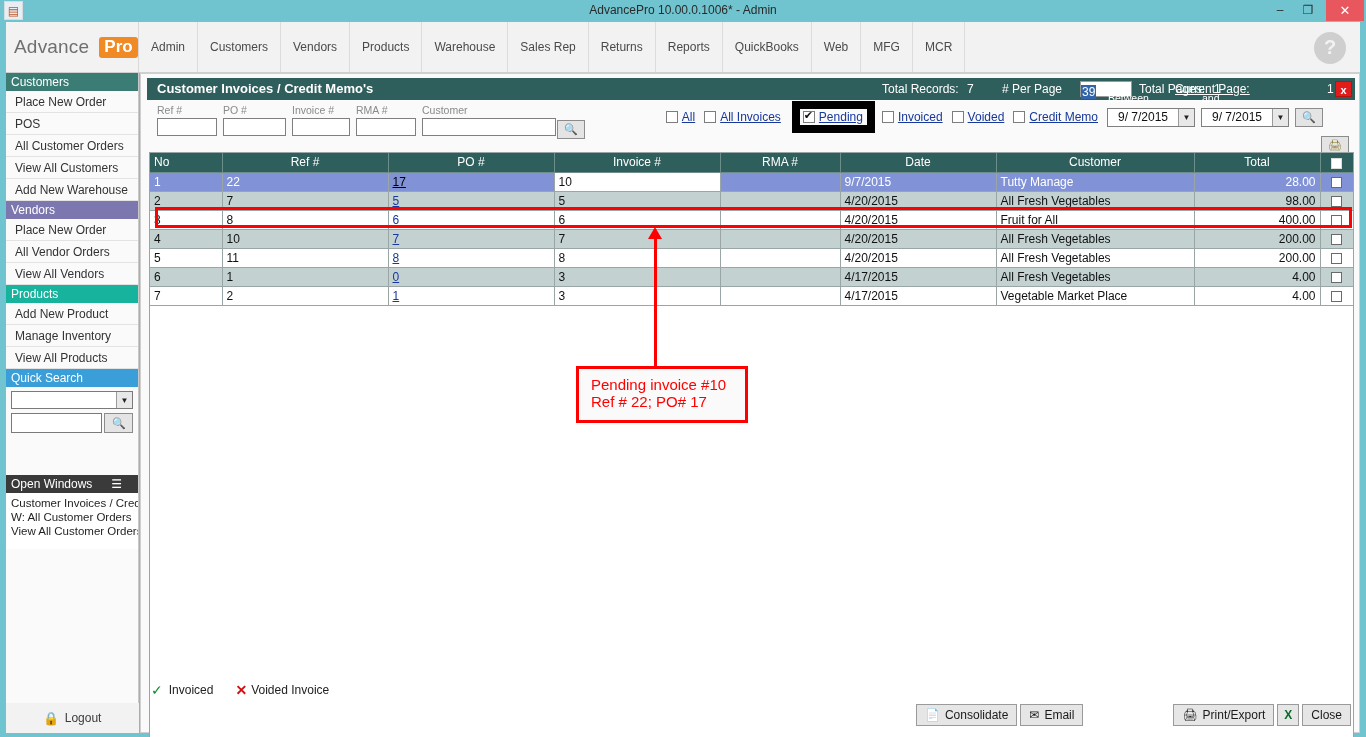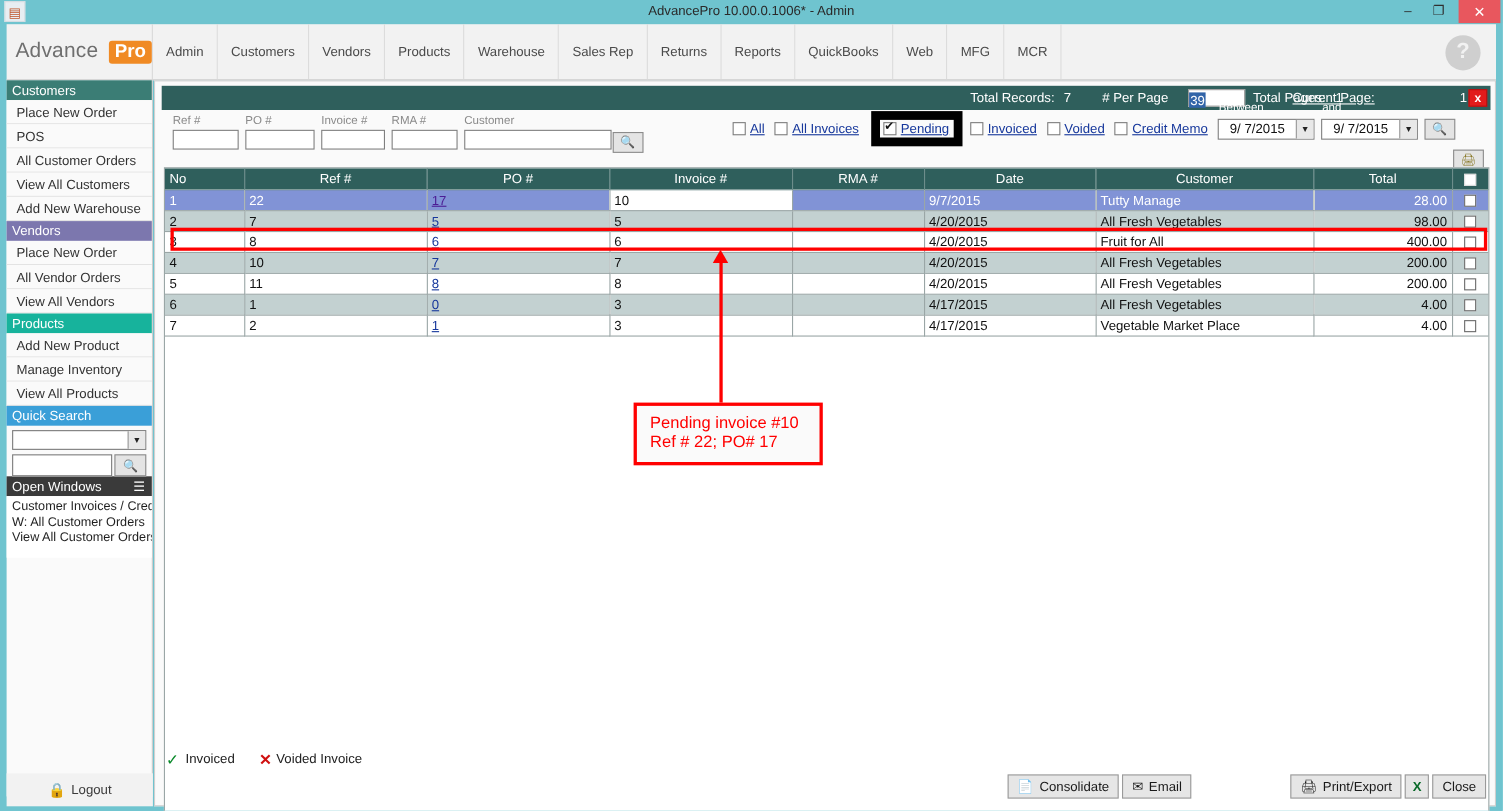--- a/index.html
+++ b/index.html
@@ -85,21 +85,21 @@
     background: #fafafa; border-right: 1px solid #c9c9c9;
   }
   .side-head {
     height: 18px; line-height: 18px; padding-left: 5px;
     font-size: 12px; color: #ffffff;
   }
   .side-head.customers { background: #3b7d75; }
   .side-head.vendors   { background: #7c77ae; }
   .side-head.products  { background: #17b39c; }
   .side-head.quick     { background: #3a9fd8; }
-  .side-head.openwin   { background: #3a3a3a; display: flex; justify-content: space-between; padding-right: 6px; }
+  .side-head.openwin   { background: #3a3a3a; display: flex; justify-content: space-between; padding-right: 16px; margin-top: 42px; }
   .side-item {
     height: 22px; line-height: 22px; padding-left: 9px;
     font-size: 12px; color: #333; border-bottom: 1px solid #e3e3e3;
     background: #fafafa; cursor: pointer;
   }
   #qs-select {
     margin: 4px 5px 0 5px; width: 122px; height: 18px;
     border: 1px solid #7a7a7a; background: #fff;
     display: flex; align-items: center; justify-content: flex-end;
   }
@@ -231,21 +231,21 @@
     height: 19px; font-size: 12px; color: #111; padding: 0 4px;
     border-right: 1px solid #9aa6a6; border-bottom: 1px solid #9aa6a6;
     white-space: nowrap; overflow: hidden;
   }
   tr.even td { background: #c3d1d1; }
   tr.odd  td { background: #ffffff; }
   tr.sel  td { background: #8193d6; color: #fff; }
   tr.sel td.white-cell { background: #ffffff; color: #111; }
   td.num { text-align: right; }
   td.linkcell a { color: #17389c; text-decoration: underline; cursor: pointer; }
-  tr.sel td.linkcell a { color: #4c1d95; }
+  tr.sel td.linkcell a { color: #000000; }
   .cbcell { text-align: center; }
   .rowchk {
     display: inline-block; width: 11px; height: 11px;
     border: 1px solid #6a6a6a; background: #fff; vertical-align: middle;
     cursor: pointer;
   }
   th .hdrchk {
     display: inline-block; width: 11px; height: 11px;
     border: 1px solid #dcdcdc; background: #fff; vertical-align: middle; cursor: pointer;
   }
@@ -379,20 +379,21 @@
     </div>
 
     <div id="logout-bar">
       <span class="lock">🔒</span>
       <span>Logout</span>
     </div>
 
     <div id="main">
 
       <div id="panel-head">
+        <div id="panel-title">Customer Invoices / Credit Memo's</div>
         <div class="ph-label" style="left:735px;">Total Records:</div>
         <div class="ph-value" style="left:820px;">7</div>
         <div class="ph-label" style="left:855px;"># Per Page</div>
         <div id="perpage-box">
           <span>39</span>
         </div>
         <div class="ph-label" style="left:992px;">Total Pages:</div>
         <div class="ph-value" style="left:1067px;">1</div>
         <div class="ph-label" style="left:1028px;text-decoration:underline;">Current Page:</div>
         <div class="ph-value" style="left:1180px;">1</div>

